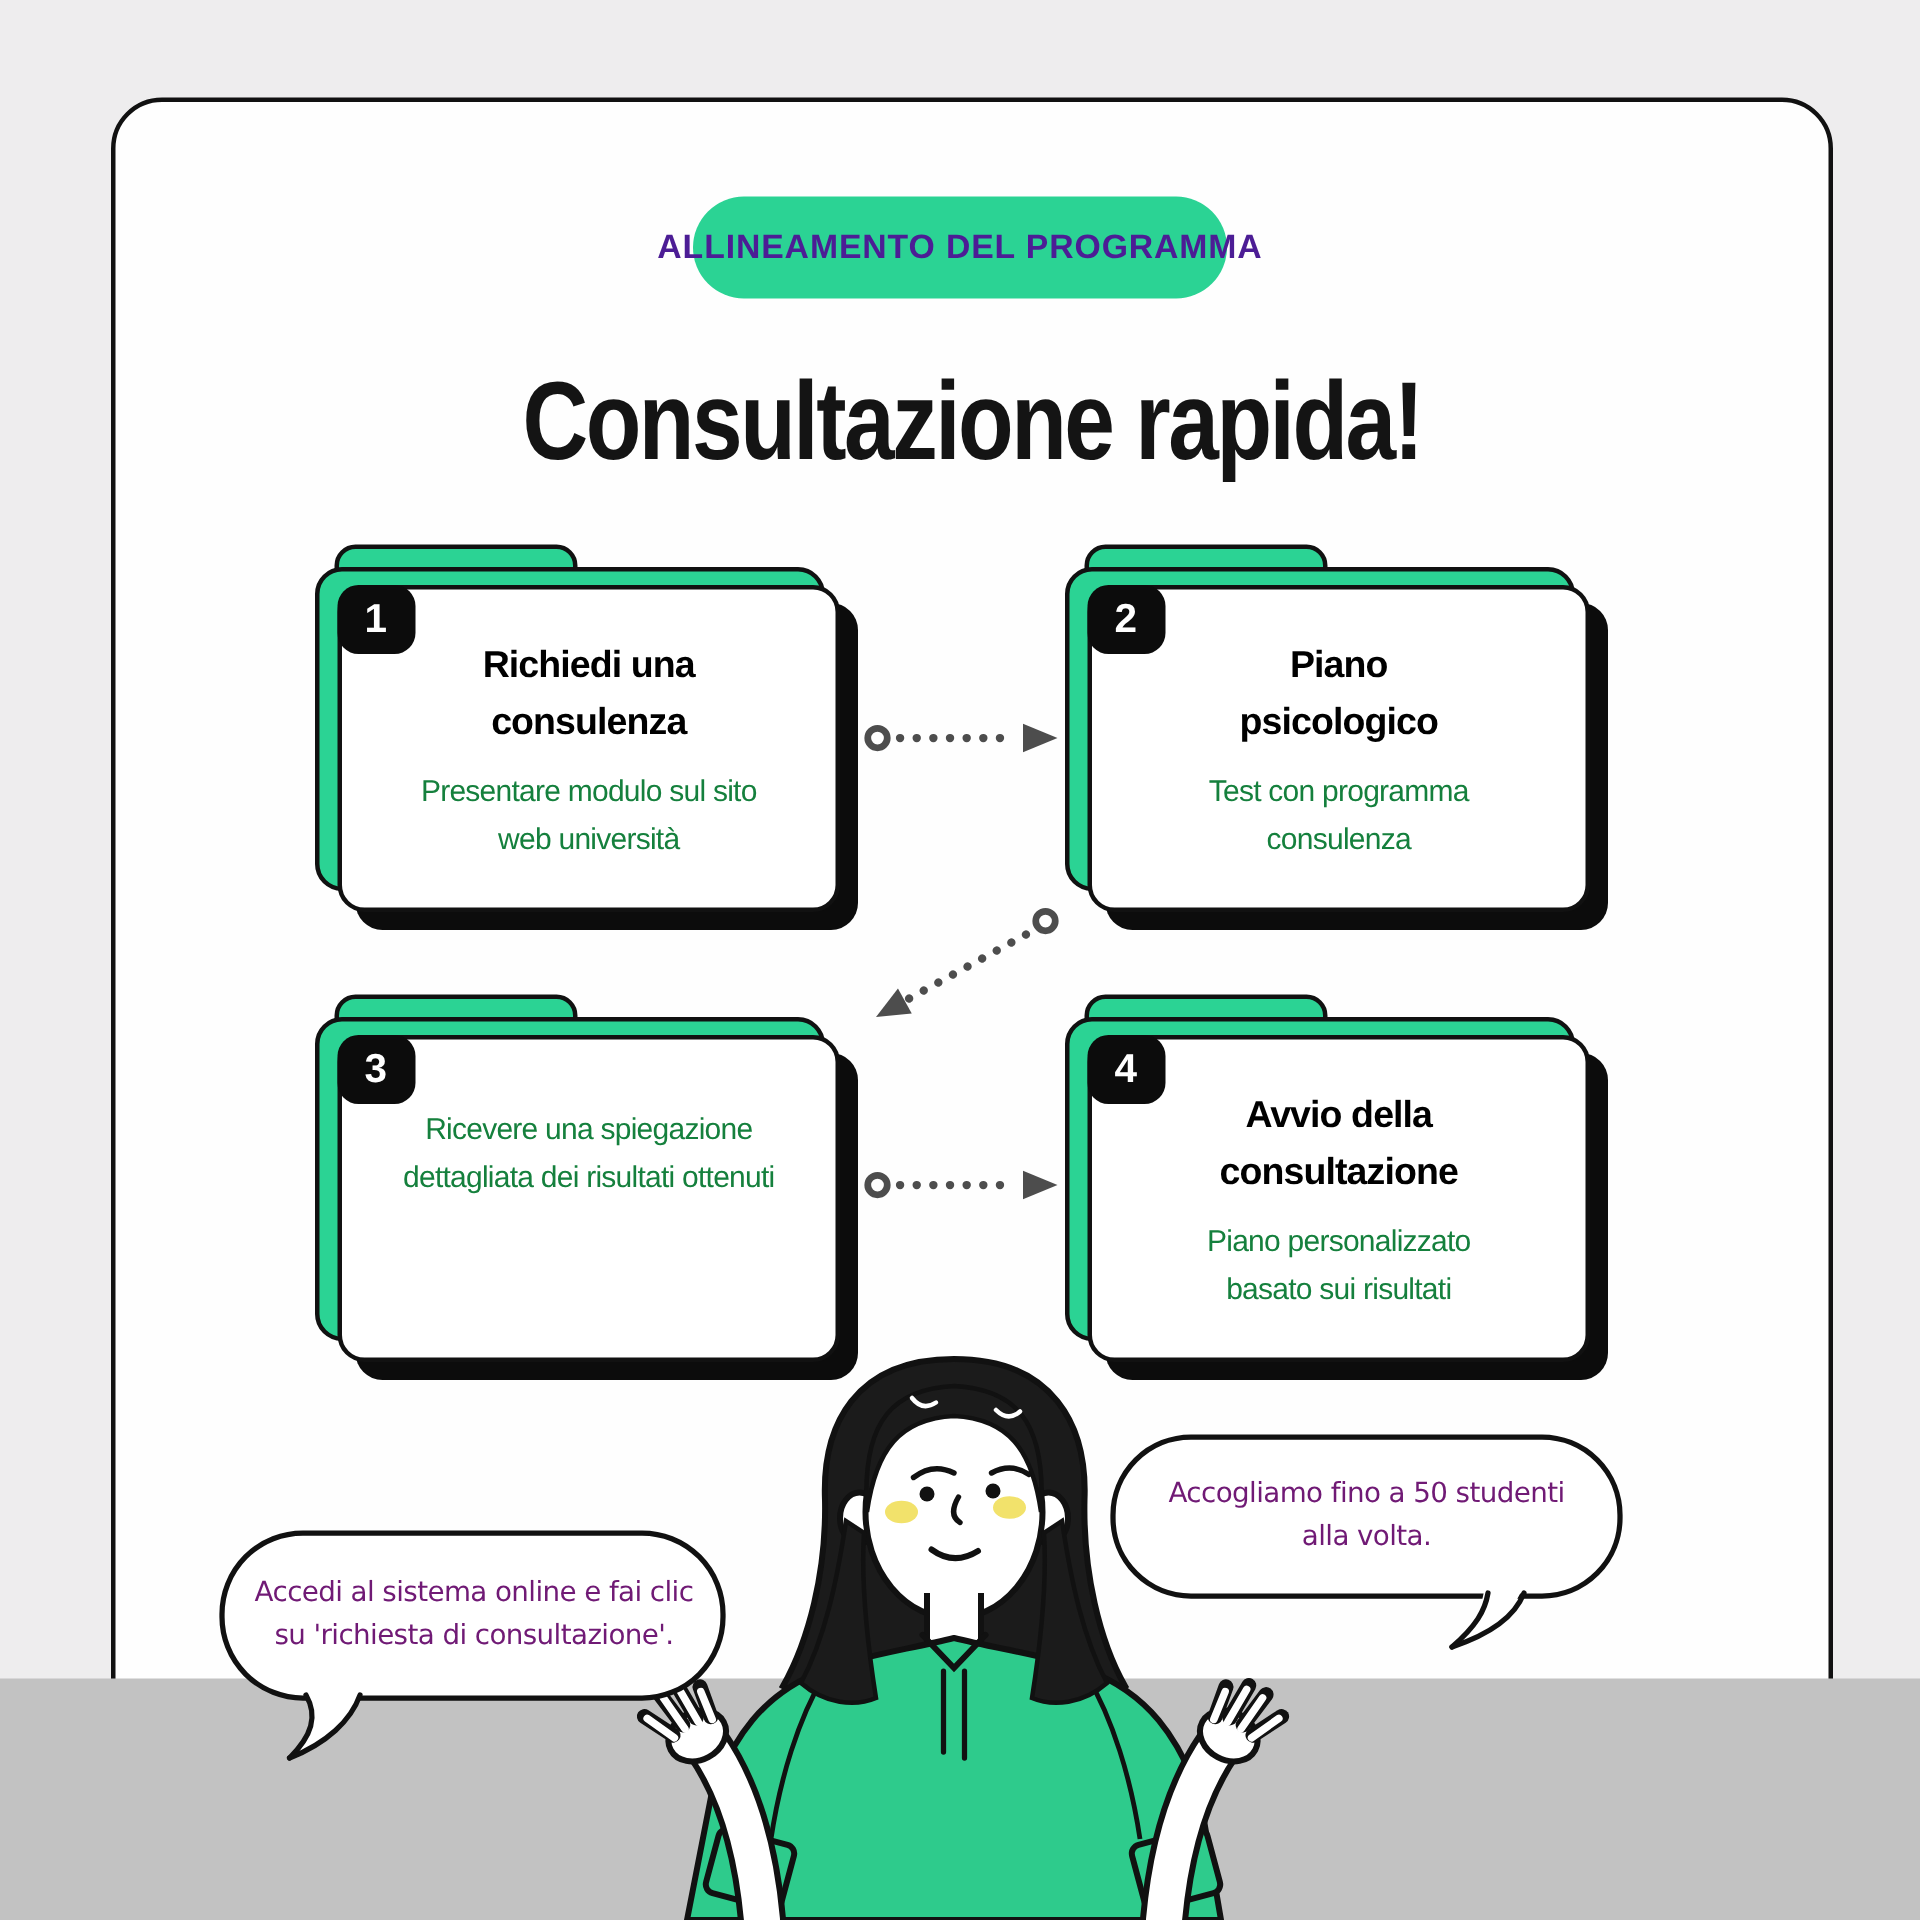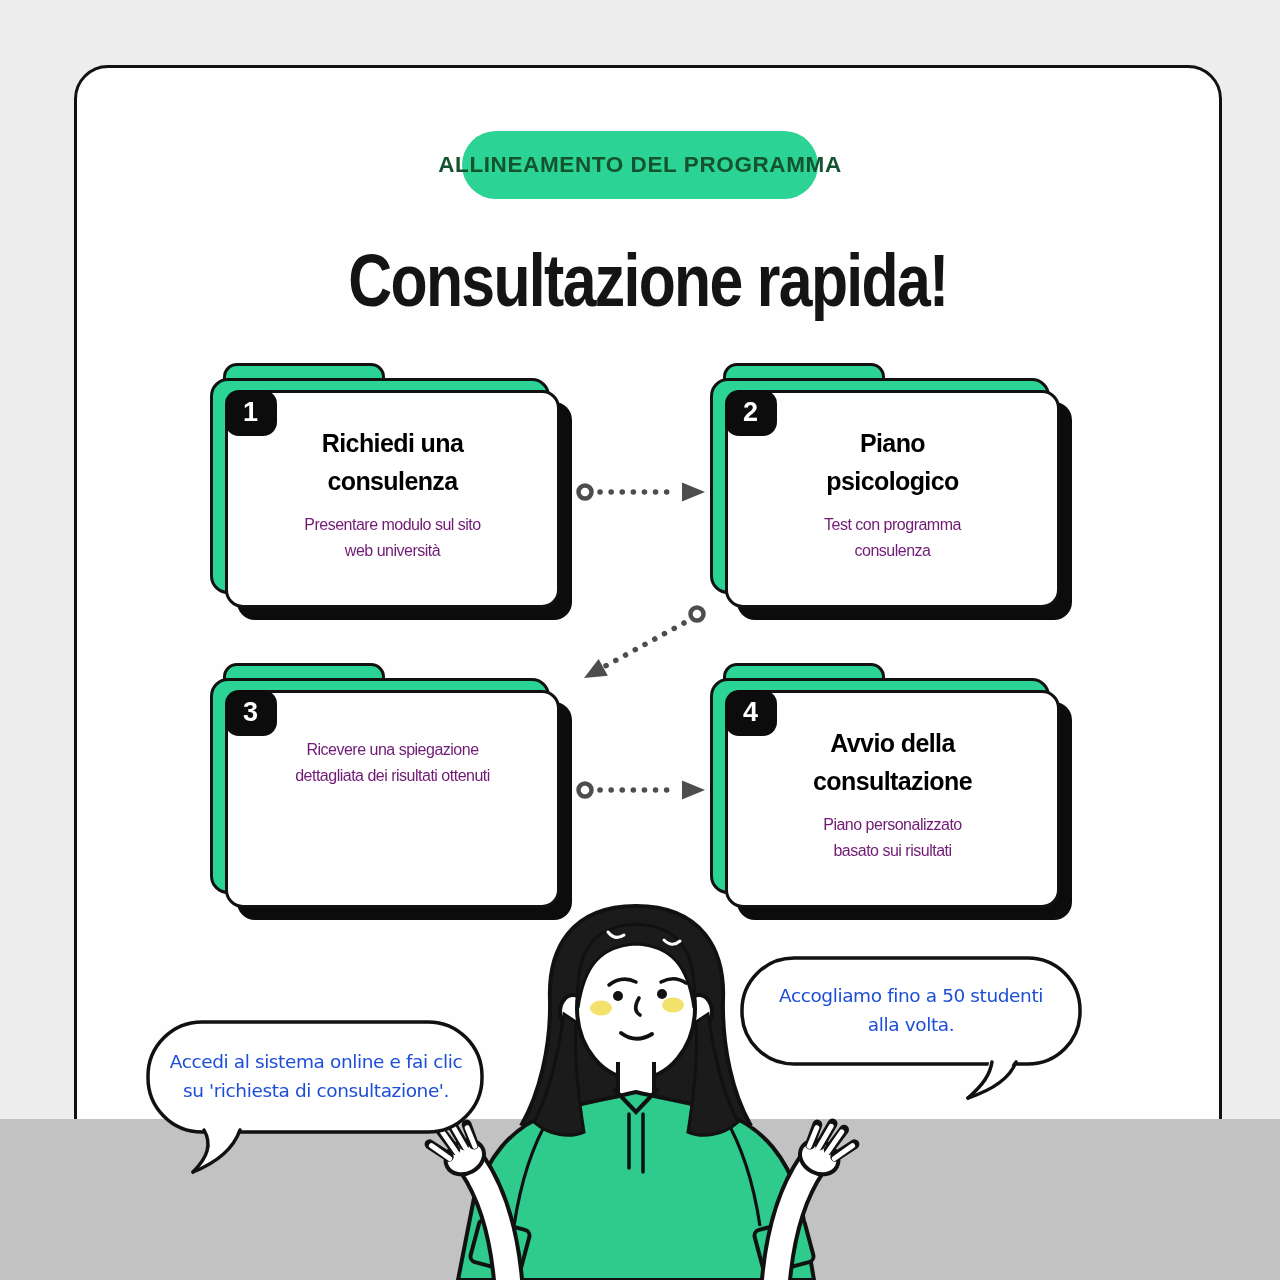--- a/index.html
+++ b/index.html
@@ -8,21 +8,21 @@
 
   
   .panel{position:absolute;left:74px;top:65px;width:1148px;height:1122px;
          background:#FEFEFE;border:3.5px solid #111;border-radius:34px;
          box-sizing:border-box;z-index:1;}
 
   
   .pill{position:absolute;left:462px;top:131px;width:356px;height:68px;
         background:#2BD394;border-radius:34px;display:flex;align-items:center;
         justify-content:center;z-index:5;}
-  .pill span{color:#14532d;font-size:22.5px;font-weight:600;letter-spacing:.6px;
+  .pill span{color:#4c1d95;font-size:22.5px;font-weight:600;letter-spacing:.6px;
         white-space:nowrap;}
 
   
   .title{position:absolute;left:74px;top:238px;width:1148px;margin:0;
          text-align:center;font-size:74px;font-weight:700;color:#141414;
          letter-spacing:-2px;transform:scaleX(.82);transform-origin:center top;
          z-index:5;}
 
   
   .step-card{position:absolute;width:380px;height:270px;z-index:5;}
@@ -39,41 +39,41 @@
   .card-face{position:absolute;left:15px;top:27px;width:335px;height:218px;
         background:#fff;border:3.5px solid #111;border-radius:18px;
         box-sizing:border-box;box-shadow:12px 12px 0 #0C0C0C;
         display:flex;flex-direction:column;align-items:center;
         padding-top:32px;text-align:center;}
   .num-badge{position:absolute;left:-3.5px;top:-3.5px;width:52px;height:46px;
         background:#0C0C0C;border-radius:14px;color:#fff;font-size:27px;
         font-weight:700;display:flex;align-items:center;justify-content:center;}
   .card-title{font-size:25px;font-weight:700;letter-spacing:-.6px;
         line-height:1.5;color:#000000;white-space:pre-line;}
-  .card-desc{margin-top:12px;font-size:16px;letter-spacing:-.5px;
-        line-height:1.6;color:#701a75;white-space:pre-line;width:100%;}
+  .card-desc{margin-top:12px;font-size:20px;letter-spacing:-.5px;
+        line-height:1.6;color:#15803d;white-space:pre-line;width:100%;}
 
   
   .arrow{position:absolute;z-index:6;}
   #arrow12{left:576px;top:480px;} #arrow34{left:576px;top:778px;}
   #arrow23{left:570px;top:600px;}
 
   
   .band{position:absolute;left:0;top:1119px;width:1280px;height:161px;
         background:#C2C2C2;z-index:20;}
 
   
   .character{position:absolute;left:412px;top:896px;width:460px;height:384px;
         z-index:30;}
 
   
   .bubble{position:absolute;z-index:40;}
   .bubble .bg{position:absolute;left:0;top:0;}
   .bubble-text{position:relative;z-index:2;display:flex;align-items:center;
-        justify-content:center;text-align:center;color:#1d4ed8;
+        justify-content:center;text-align:center;color:#701a75;
         font-family:"DejaVu Sans",sans-serif;font-size:18.5px;
         letter-spacing:-.4px;line-height:1.55;white-space:pre-line;}
   #bubbleL{left:146px;top:1020px;width:340px;height:164px;}
   #bubbleL .bubble-text{width:340px;height:114px;text-align:center;}
   #bubbleR{left:740px;top:956px;width:342px;height:150px;}
   #bubbleR .bubble-text{width:342px;height:110px;}
 </style>
 </head>
 <body>
 

